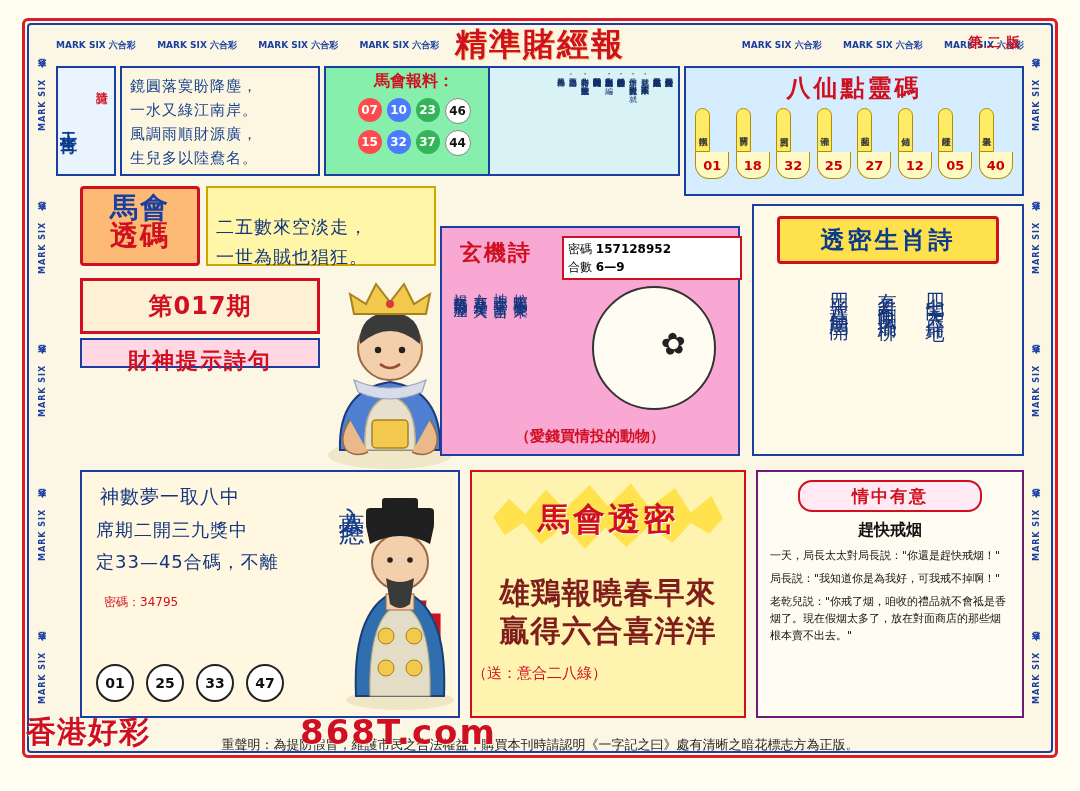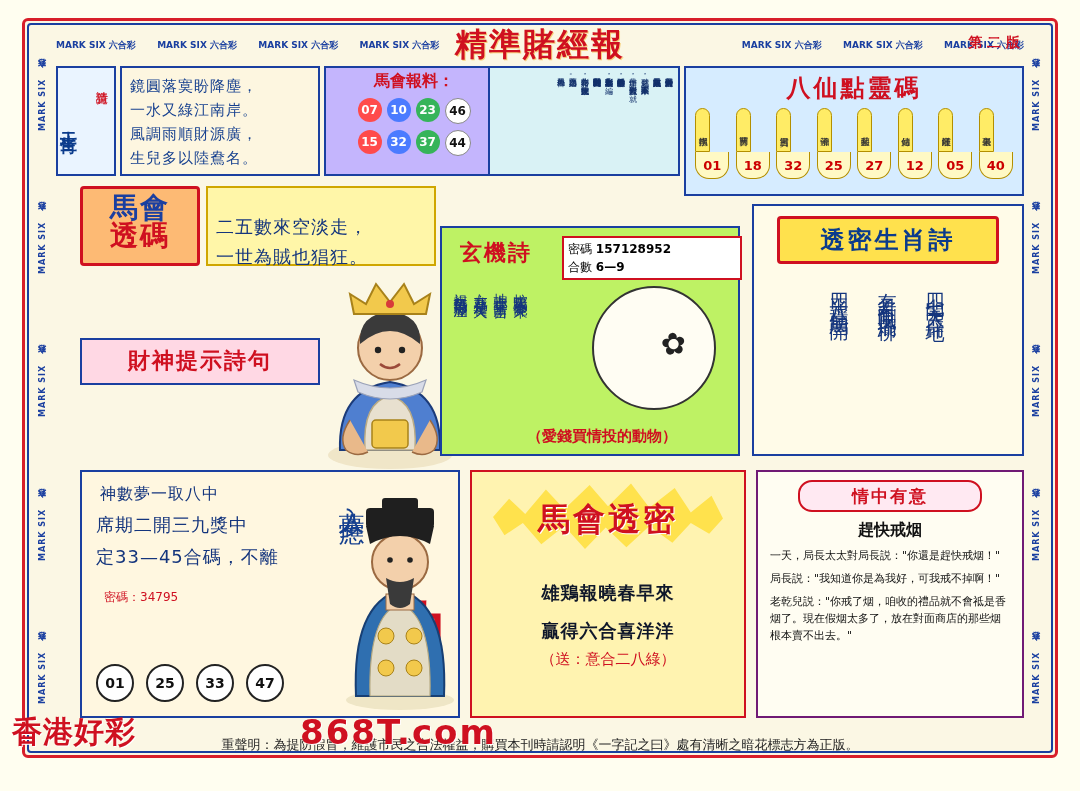--- a/index.html
+++ b/index.html
@@ -56,21 +56,21 @@
   .box{position:absolute;box-sizing:border-box;}
 
   
   #zodiac{left:56px;top:66px;width:60px;height:110px;border:2px solid #1a3fa0;background:#eaf4ff;}
   #zodiac .t{writing-mode:vertical-rl;text-orientation:upright;font-size:17px;font-weight:bold;color:#0b3b8c;height:100%;display:flex;align-items:center;justify-content:center;letter-spacing:2px;}
   #zodiac .t2{position:absolute;right:4px;top:14px;font-size:12px;color:#cf1020;writing-mode:vertical-rl;text-orientation:upright;}
 
   #poem{left:120px;top:66px;width:200px;height:110px;border:2px solid #1a3fa0;background:#fdf6e0;padding:6px 8px;}
   #poem .line{font-size:15px;color:#16408f;line-height:24px;letter-spacing:1px;}
 
-  #baoliao{left:324px;top:66px;width:180px;height:110px;border:2px solid #1a3fa0;background:#c4b5fd;}
+  #baoliao{left:324px;top:66px;width:180px;height:110px;border:2px solid #1a3fa0;background:#86efac;}
   #baoliao .hd{font-size:16px;font-weight:bold;color:#cf1020;text-align:center;margin-top:3px;}
   #baoliao .nums{display:flex;justify-content:center;gap:5px;margin-top:6px;}
   .ball{width:24px;height:24px;border-radius:50%;font-size:12px;font-weight:bold;display:flex;align-items:center;justify-content:center;color:#111;}
   .ball.r{background:#ff4b4b;color:#fff;}
   .ball.b{background:#4b7bff;color:#fff;}
   .ball.g{background:#36b45a;color:#fff;}
   .ball.w{background:#ffffff;border:1px solid #888;}
 
   #story{left:488px;top:66px;width:192px;height:110px;border:2px solid #1a3fa0;background:#d9f2f5;padding:4px;}
   #story .p{font-size:8px;color:#12306b;line-height:11px;writing-mode:vertical-rl;text-orientation:upright;height:98px;letter-spacing:0px;}
@@ -86,77 +86,77 @@
   #mahui{left:80px;top:186px;width:120px;height:80px;border:3px solid #cf1020;background:#fdba74;border-radius:4px;}
   #mahui .t{font-size:28px;font-weight:bold;color:#1a3fa0;text-align:center;line-height:38px;letter-spacing:2px;}
   #mahui .t .hl{color:#cf1020;}
 
   #slogan{left:206px;top:186px;width:230px;height:80px;background:#fff6a8;border:2px solid #cfa600;padding:24px 8px;}
   #slogan .l{font-size:18px;color:#14357d;line-height:30px;letter-spacing:1px;}
 
   #issue{left:80px;top:278px;width:240px;height:56px;border:3px solid #cf1020;background:#fdf0d5;}
   #issue .t{font-size:24px;font-weight:bold;color:#cf1020;text-align:center;line-height:50px;letter-spacing:1px;}
 
-  #caishen{left:80px;top:338px;width:240px;height:47px;border:2px solid #1a3fa0;background:#ffd8e4;}
+  #caishen{left:80px;top:338px;width:240px;height:30px;border:2px solid #1a3fa0;background:#ffd8e4;}
   #caishen .t{font-size:22px;font-weight:bold;color:#cf1020;text-align:center;line-height:42px;letter-spacing:2px;}
 
   #caishen-poem{left:80px;top:388px;width:240px;height:72px;border:2px solid #1a7a3f;background:#e7ffe9;padding:4px 8px;}
   #caishen-poem .l{font-size:18px;color:#14357d;line-height:30px;letter-spacing:1px;}
 
   
-  #xuanji{left:440px;top:226px;width:300px;height:230px;border:2px solid #1a3fa0;background:#bef264;}
+  #xuanji{left:440px;top:226px;width:300px;height:230px;border:2px solid #1a3fa0;background:#f9a8d4;}
   #xuanji .hd{font-size:22px;font-weight:bold;color:#cf1020;margin:10px 0 0 18px;letter-spacing:2px;}
   #xuanji .code{position:absolute;left:120px;top:8px;width:168px;border:2px solid #cf1020;background:#fff;padding:2px 4px;font-size:12px;color:#000;line-height:18px;}
   #xuanji .code b{color:#000;}
   #xuanji .vlines{position:absolute;left:10px;top:54px;display:flex;flex-direction:row-reverse;gap:2px;}
   #xuanji .vl{writing-mode:vertical-rl;text-orientation:upright;font-size:14px;color:#14357d;letter-spacing:2px;height:120px;}
   #xuanji .circle{position:absolute;right:22px;top:58px;width:120px;height:120px;border:2px solid #333;border-radius:50%;background:#fffdf3;}
   #xuanji .doodle{position:absolute;right:52px;top:98px;font-size:30px;color:#222;transform:rotate(-8deg);}
-  #xuanji .foot{position:absolute;left:12px;bottom:8px;width:100%;text-align:center;font-size:15px;color:#cf1020;font-weight:bold;}
+  #xuanji .foot{position:absolute;left:0;bottom:8px;width:100%;text-align:center;font-size:15px;color:#cf1020;font-weight:bold;}
 
   
   #tmsx{left:752px;top:204px;width:272px;height:252px;border:2px solid #1a3fa0;background:#fffbe8;}
   #tmsx .hd{margin:10px auto 0;width:216px;height:42px;background:#ffe14d;border:3px solid #cf1020;border-radius:4px;display:flex;align-items:center;justify-content:center;font-size:24px;font-weight:bold;color:#0b3b8c;letter-spacing:3px;}
   #tmsx .cols{display:flex;flex-direction:row-reverse;justify-content:center;gap:22px;margin-top:14px;}
   #tmsx .c{writing-mode:vertical-rl;text-orientation:upright;font-size:19px;color:#14357d;letter-spacing:5px;height:160px;}
 
   
   #shenma{left:80px;top:470px;width:380px;height:248px;border:2px solid #1a3fa0;background:#fff7e0;}
-  #shenma .l1{font-size:16px;color:#14357d;margin:12px 0 7px 18px;letter-spacing:1px;}
+  #shenma .l1{font-size:19px;color:#14357d;margin:12px 0 7px 18px;letter-spacing:1px;}
   #shenma .l2{font-size:18px;color:#14357d;margin:8px 0 0 14px;letter-spacing:1px;}
   #shenma .l3{font-size:18px;color:#14357d;margin:8px 0 0 14px;letter-spacing:1px;}
   #shenma .mima{font-size:12px;color:#cf1020;font-weight:normal;margin:20px 0 0 22px;}
   #shenma .balls{position:absolute;left:14px;bottom:14px;display:flex;gap:12px;}
   #shenma .circ{width:34px;height:34px;border:2px solid #222;border-radius:50%;display:flex;align-items:center;justify-content:center;font-size:14px;font-weight:bold;color:#111;background:#fff;}
   #shenma .vbig{position:absolute;right:88px;top:14px;writing-mode:vertical-rl;text-orientation:upright;font-size:26px;color:#16408f;letter-spacing:6px;}
   #shenma .shen{position:absolute;right:14px;bottom:40px;font-size:64px;color:#cf1020;font-weight:bold;}
   #shenma .ma{position:absolute;right:18px;bottom:6px;font-size:18px;color:#333;}
 
   
   #toumi{left:470px;top:470px;width:276px;height:248px;border:2px solid #cf1020;background:#fff3b0;}
   .starburst{position:relative;width:230px;height:76px;margin:10px auto 0;}
   .starburst .st{position:absolute;left:0;top:0;width:230px;height:76px;background:#ffe24d;
     clip-path:polygon(0% 46%,7% 22%,14% 42%,23% 10%,31% 36%,42% 4%,50% 32%,60% 2%,68% 34%,79% 8%,86% 40%,95% 18%,100% 48%,94% 68%,86% 54%,78% 80%,68% 58%,58% 86%,49% 60%,40% 88%,31% 58%,21% 82%,13% 54%,5% 70%);}
   .starburst .lbl{position:absolute;left:0;top:0;width:230px;height:76px;display:flex;align-items:center;justify-content:center;font-size:32px;font-weight:bold;color:#cf1020;letter-spacing:3px;text-shadow:1px 1px 0 #fff;}
-  #toumi .big{margin-top:16px;text-align:center;font-size:18px;font-weight:bold;color:#0f172a;line-height:38px;letter-spacing:1px;}
-  #toumi .note{text-align:center;font-size:15px;color:#cf1020;}
+  #toumi .big{margin-top:16px;text-align:center;font-size:30px;font-weight:bold;color:#7f1d1d;line-height:38px;letter-spacing:1px;}
+  #toumi .note{margin-top:14px;font-size:15px;color:#cf1020;}
 
   
   #qzyy{left:756px;top:470px;width:268px;height:248px;border:2px solid #701a75;background:#fffdf2;}
   #qzyy .hd{margin:8px auto 0;width:180px;height:28px;border:2px solid #cf1020;border-radius:14px;background:#ffe9f2;display:flex;align-items:center;justify-content:center;font-size:17px;font-weight:bold;color:#cf1020;letter-spacing:2px;}
   #qzyy .sub{text-align:center;font-size:16px;font-weight:bold;color:#111;margin-top:8px;}
   #qzyy .p{font-size:11px;color:#111;line-height:17px;margin:6px 12px 0 12px;text-indent:0;}
 
   
   .footer{
     position:absolute;left:40px;top:736px;width:1000px;text-align:center;
     font-size:13px;color:#222;letter-spacing:0px;
   }
   .wm-left{
-    position:absolute;left:12px;top:712px;font-size:30px;font-weight:bold;color:#cf1020;
+    position:absolute;left:26px;top:712px;font-size:30px;font-weight:bold;color:#cf1020;
     text-shadow:1px 1px 0 #fff;letter-spacing:1px;
   }
   .wm-center{
     position:absolute;left:300px;top:712px;font-size:34px;font-weight:bold;color:#cf1020;
     text-shadow:1px 1px 0 #fff;letter-spacing:2px;
   }
   
   .fig{position:absolute;}
   .fig svg{display:block;}
 </style>
@@ -285,20 +285,23 @@
     <div class="t" style="margin-top:-10px">
       <span class="hl">透碼</span>
     </div>
   </div>
 
   <div class="box" id="slogan">
     <div class="l">二五數來空淡走，</div>
     <div class="l">一世為賊也猖狂。</div>
   </div>
 
+  <div class="box" id="issue">
+    <div class="t">第017期</div>
+  </div>
 
   <div class="box" id="caishen">
     <div class="t">財神提示詩句</div>
   </div>
 
 
   <div class="fig" style="left:310px;top:270px;">
     <svg width="160" height="200" viewBox="0 0 160 200">
       <ellipse cx="80" cy="185" rx="62" ry="14" fill="#f0e6c8"></ellipse>
       <path d="M30 180 Q28 120 80 112 Q132 120 130 180 Z" fill="#4f7fd0" stroke="#1b3b7a" stroke-width="2"></path>

